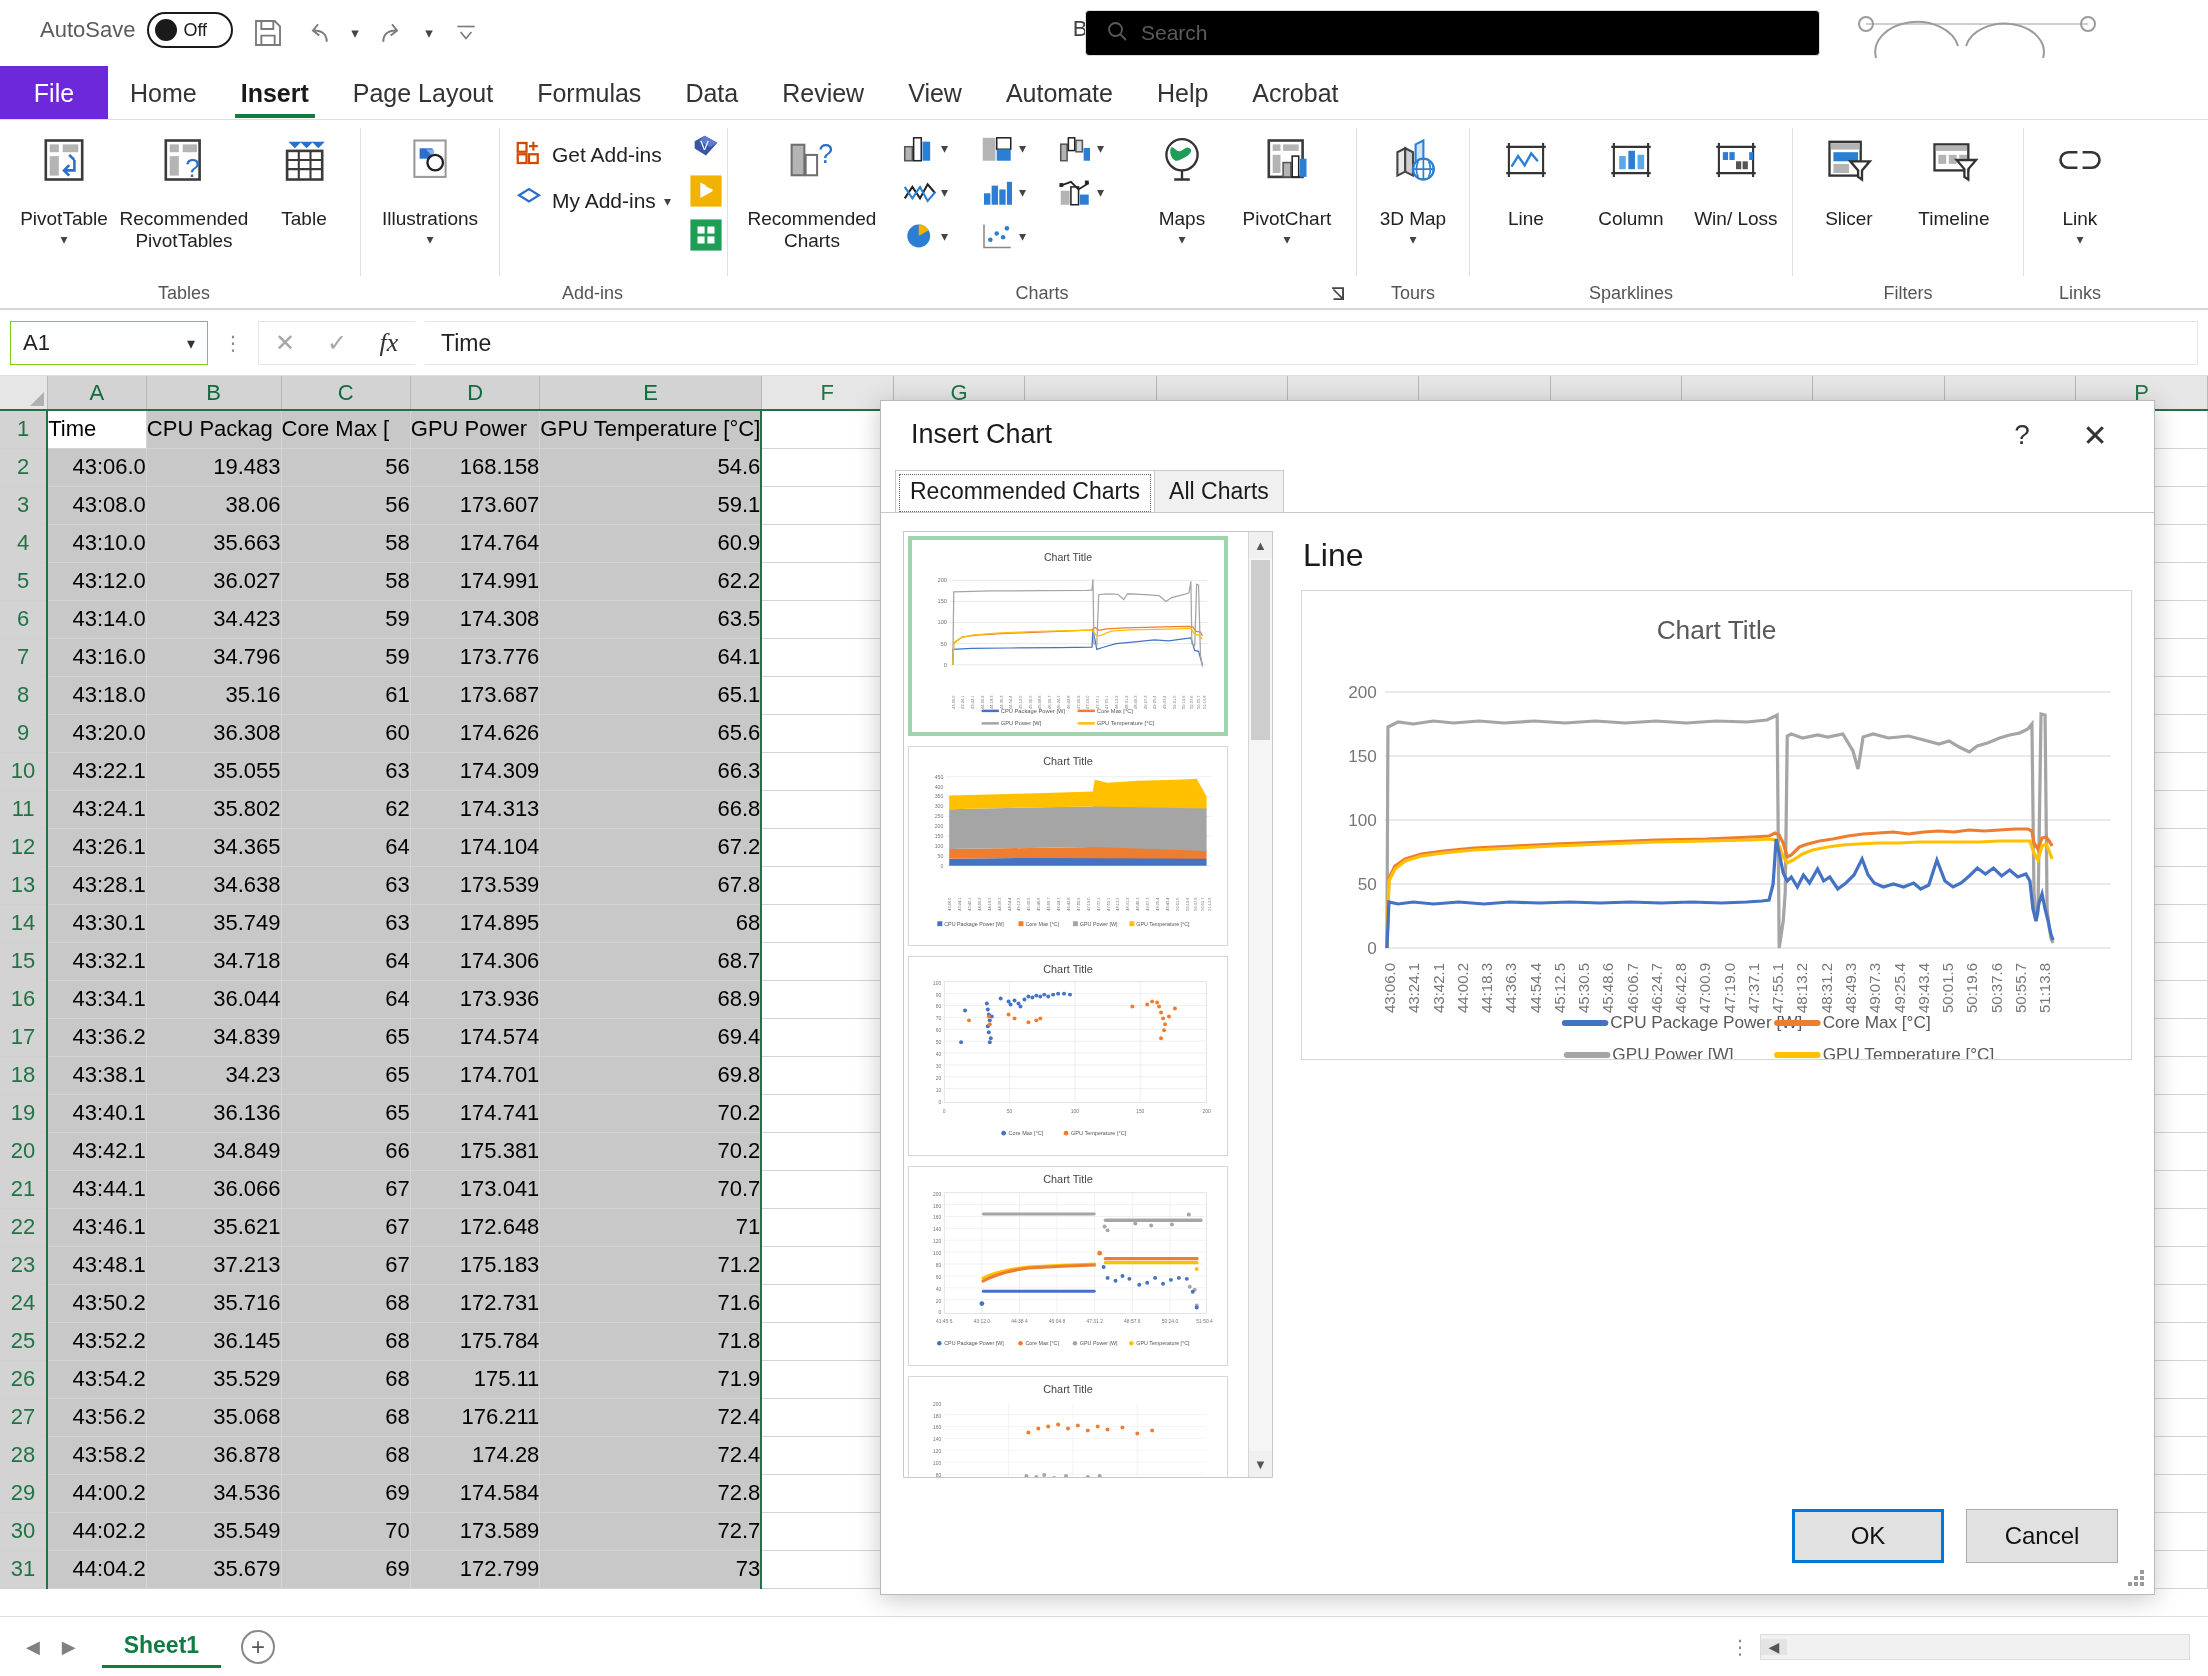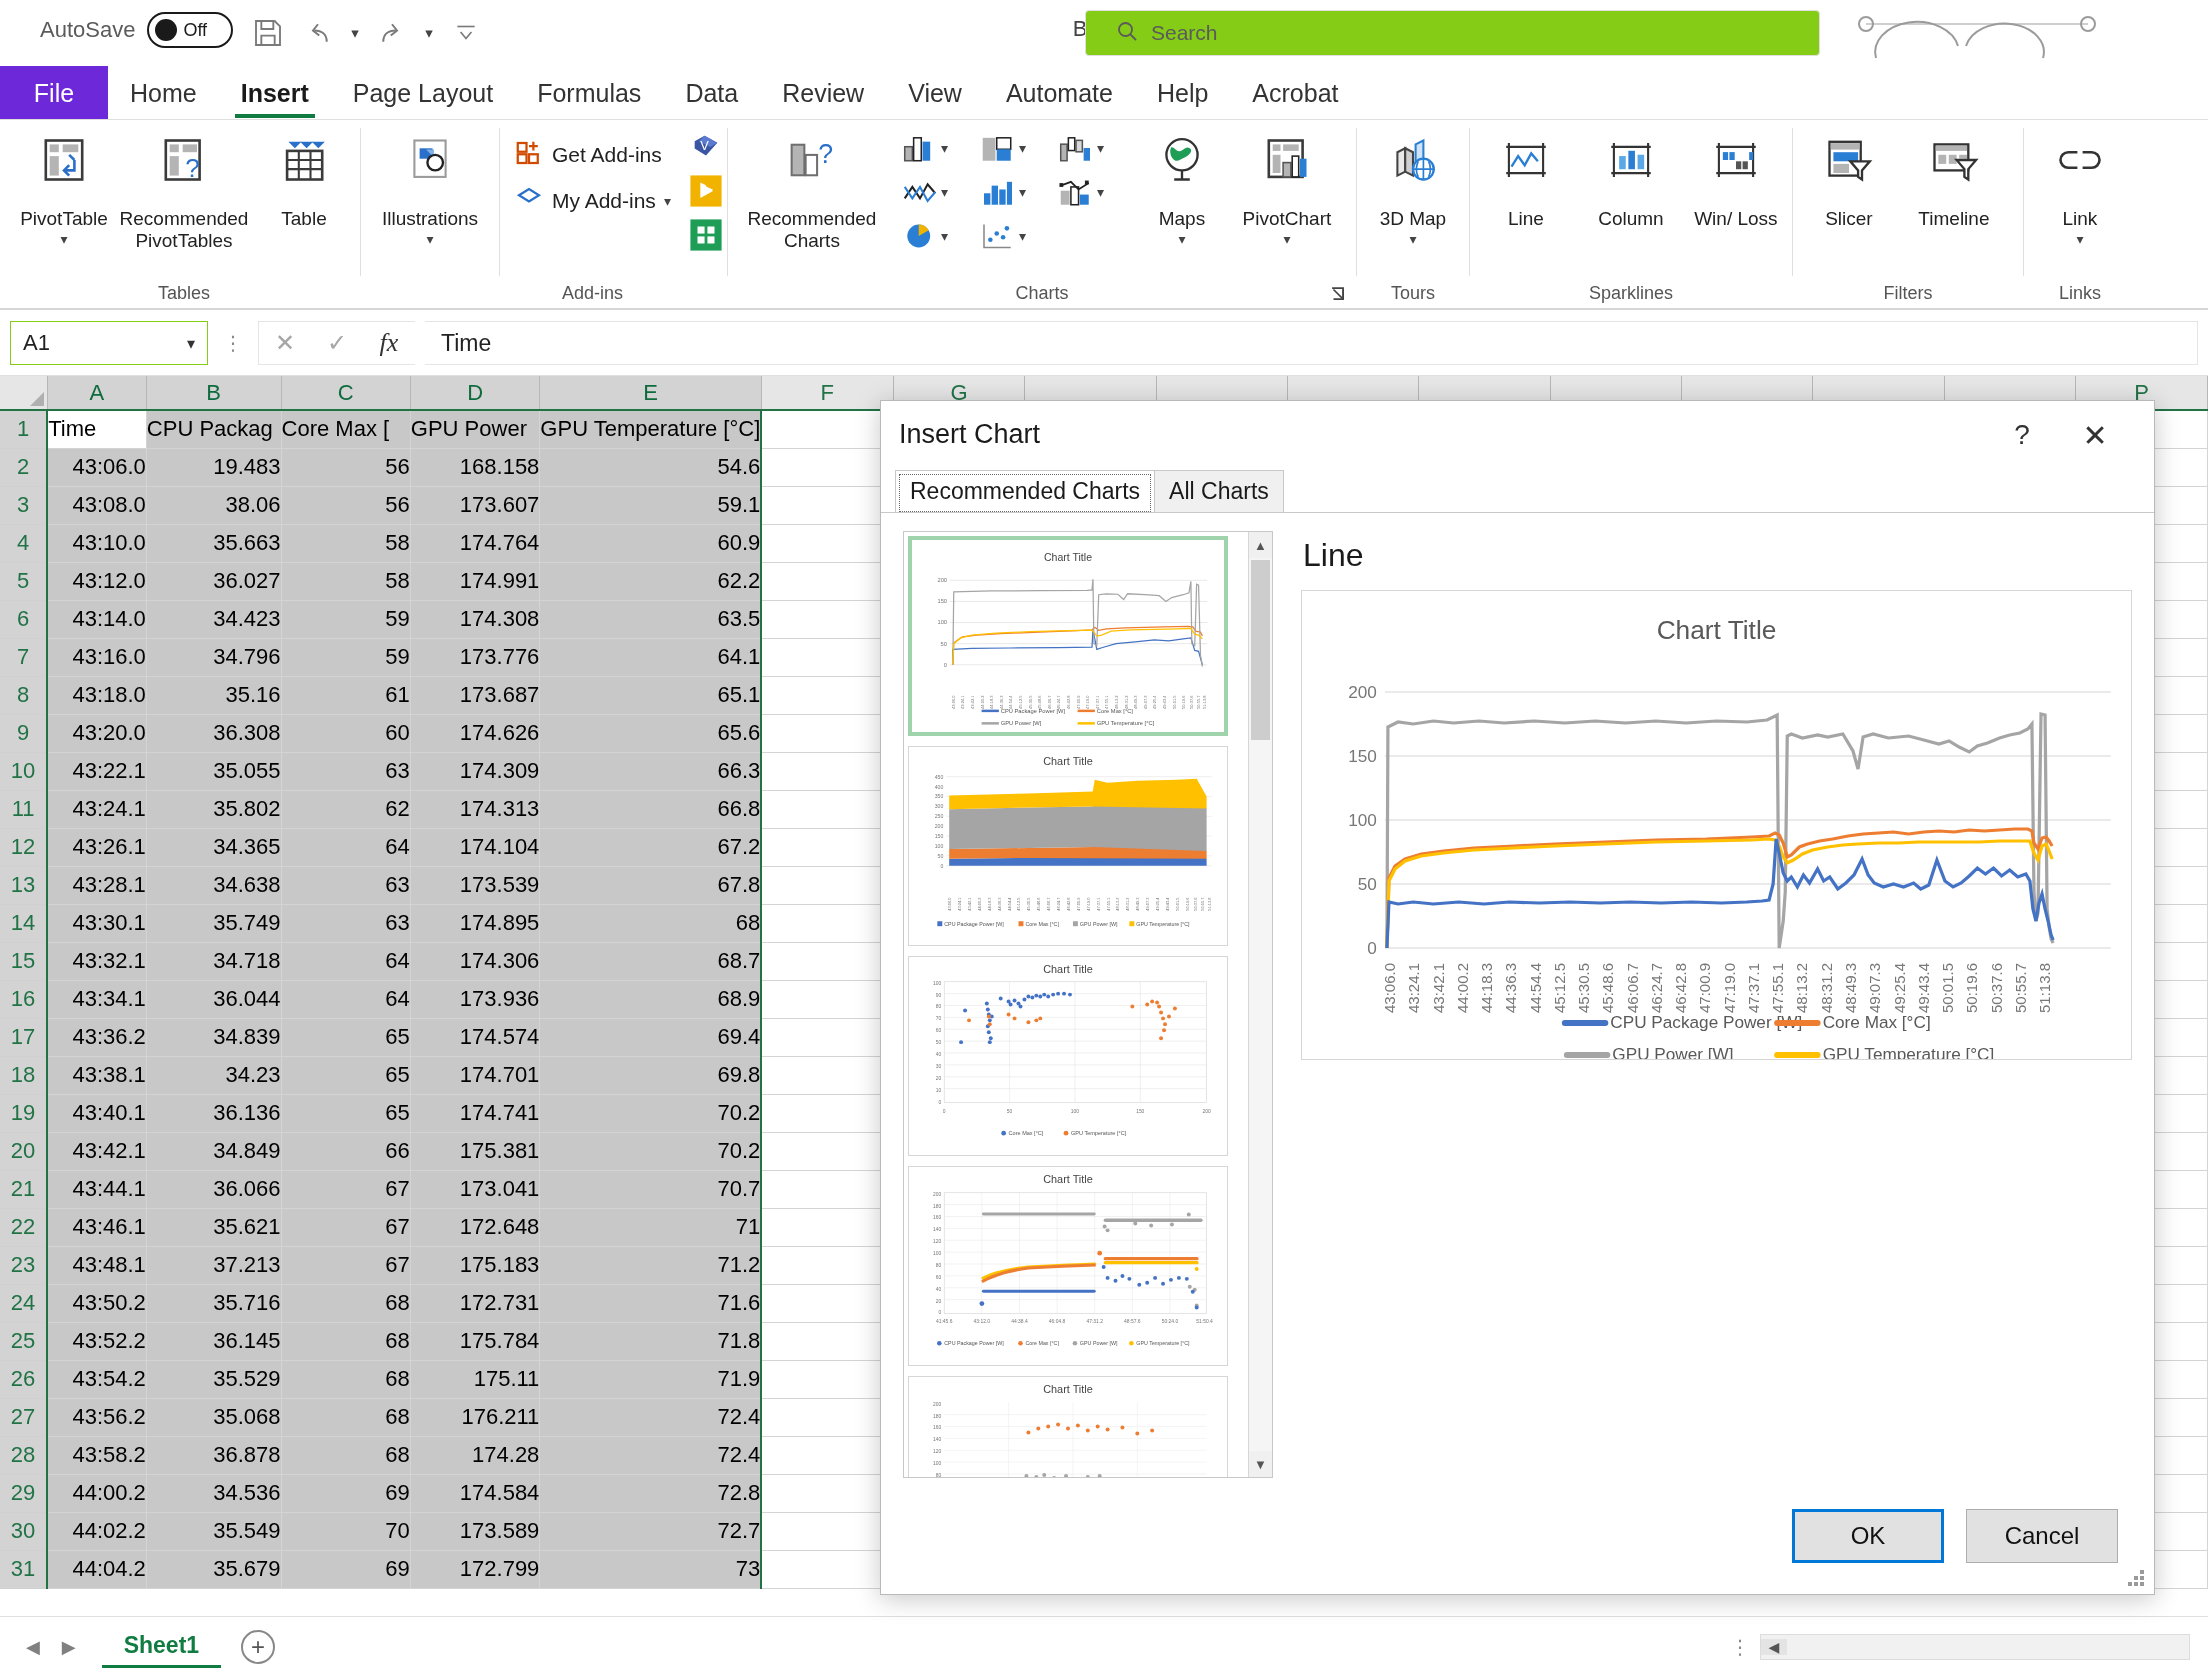--- a/index.html
+++ b/index.html
@@ -20,22 +20,22 @@
     display:flex; align-items:center; gap:6px; padding:0 6px; background:#fff;
   }
   .toggle-knob { width:22px; height:22px; border-radius:50%; background:#1a1a1a; }
   .toggle-text { font-size:18px; color:#1a1a1a; }
   .qat { position:absolute; left:245px; top:12px; display:flex; align-items:center; gap:4px; }
   .qat-btn { width:46px; height:42px; display:flex; align-items:center; justify-content:center; cursor:default; }
   .qat-caret { width:20px; height:42px; display:flex; align-items:center; justify-content:center; font-size:15px; color:#444; }
   .wbtitle { position:absolute; left:0; right:0; top:16px; text-align:center; font-size:22px; color:#444; pointer-events:none; }
   .searchbox {
     position:absolute; left:1085px; top:10px; width:735px; height:46px;
-    background:#84cc16; border:1px solid #e1dfdd; border-radius:4px;
-    display:flex; align-items:center; padding:0 29px; gap:12px;
+    background:#000000; border:1px solid #e1dfdd; border-radius:4px;
+    display:flex; align-items:center; padding:0 19px; gap:12px;
   }
   .searchbox .ph { font-size:21px; color:#5b5b5b; }
   .topright { position:absolute; right:20px; top:6px; width:330px; height:58px; }
 
   
   .ribbon-tabs { height:54px; display:flex; align-items:stretch; position:relative; background:#fff; }
   .tab-file {
     background:#6d28d9; color:#fff; width:108px;
     display:flex; align-items:center; justify-content:center; font-size:25px;
   }
@@ -128,21 +128,21 @@
   .hscroll { width:430px; height:26px; background:#f1f1f1; border:1px solid #dcdcdc; display:flex; align-items:center; }
   .hscroll .lft { width:26px; text-align:center; color:#555; font-size:14px; background:#e4e4e4; }
 
   
   .dialog {
     position:absolute; left:880px; top:400px; width:1275px; height:1195px;
     background:#ffffff; border:1px solid #b9b9b9;
     box-shadow:0 4px 24px rgba(0,0,0,.22);
     display:flex; flex-direction:column;
   }
-  .dlg-title { height:66px; display:flex; align-items:center; padding:0 18px; position:relative; }
+  .dlg-title { height:66px; display:flex; align-items:center; padding:0 18px; position:relative;margin-left:12px; }
   .dlg-title .t { font-size:27px; color:#1a1a1a; }
   .dlg-help { position:absolute; right:110px; top:14px; width:44px; height:40px; display:flex; align-items:center; justify-content:center; font-size:28px; color:#333; }
   .dlg-close { position:absolute; right:36px; top:14px; width:46px; height:40px; display:flex; align-items:center; justify-content:center; font-size:30px; color:#333; }
   .dlg-tabs { height:46px; display:flex; align-items:flex-end; padding-left:14px; border-bottom:1px solid #c8c8c8; position:relative; }
   .dtab {
     height:42px; padding:0 14px; display:flex; align-items:center; font-size:23px; color:#1a1a1a;
     background:#f0f0f0; border:1px solid #c8c8c8; border-bottom:none; margin-right:-1px;
   }
   .dtab.active { background:#fff; position:relative; z-index:2; }
   .dtab.active .focusring { position:absolute; left:3px; right:3px; top:3px; bottom:0px; border:1px dotted #666; }

